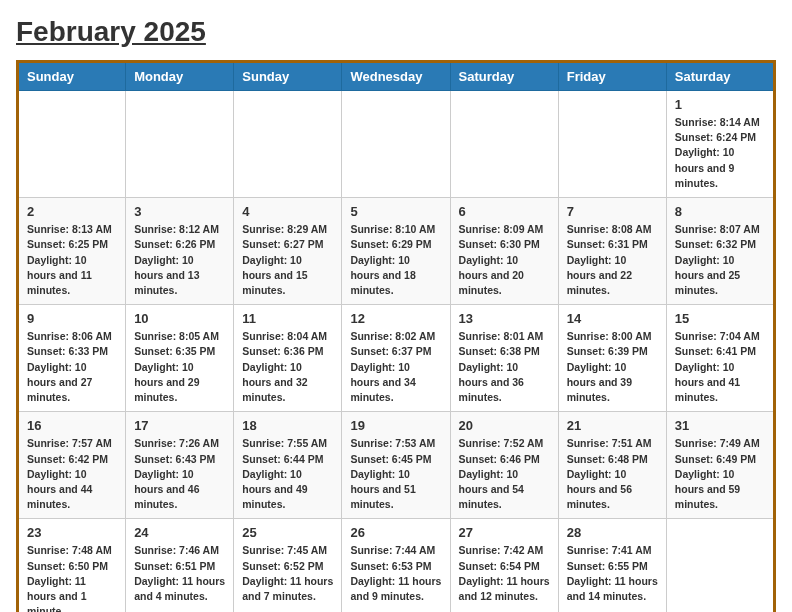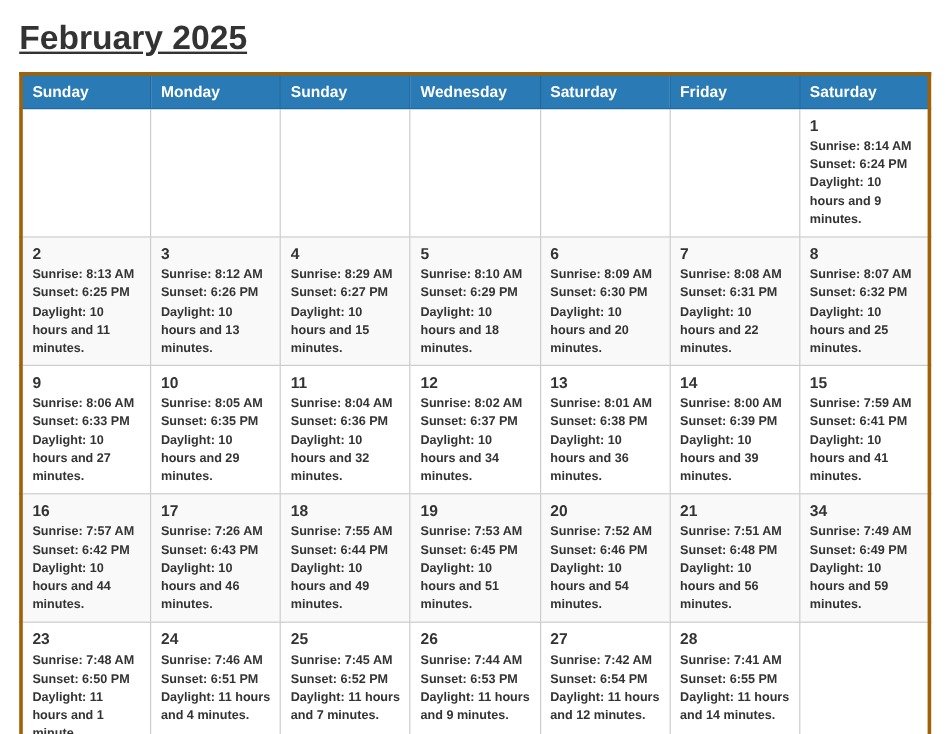--- a/index.html
+++ b/index.html
@@ -213,21 +213,21 @@
         </td>
         <td>
           <span class="day-num">14</span>
           <div class="day-info">Sunrise: 8:00 AM
 Sunset: 6:39 PM
 Daylight: 10 hours
 and 39 minutes.</div>
         </td>
         <td>
           <span class="day-num">15</span>
-          <div class="day-info">Sunrise: 7:59 AM
+          <div class="day-info">Sunrise: 7:04 AM
 Sunset: 6:41 PM
 Daylight: 10 hours
 and 41 minutes.</div>
         </td>
       </tr>
       <tr>
         <td>
           <span class="day-num">16</span>
           <div class="day-info">Sunrise: 7:57 AM
 Sunset: 6:42 PM
@@ -263,21 +263,21 @@
 and 54 minutes.</div>
         </td>
         <td>
           <span class="day-num">21</span>
           <div class="day-info">Sunrise: 7:51 AM
 Sunset: 6:48 PM
 Daylight: 10 hours
 and 56 minutes.</div>
         </td>
         <td>
-          <span class="day-num">34</span>
+          <span class="day-num">31</span>
           <div class="day-info">Sunrise: 7:49 AM
 Sunset: 6:49 PM
 Daylight: 10 hours
 and 59 minutes.</div>
         </td>
       </tr>
       <tr>
         <td>
           <span class="day-num">23</span>
           <div class="day-info">Sunrise: 7:48 AM

